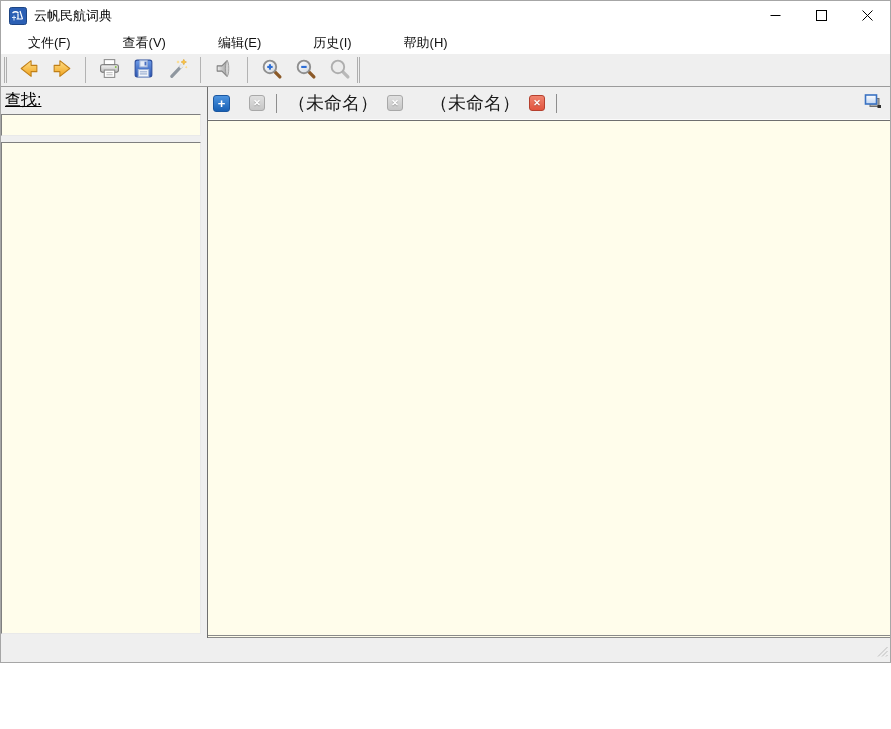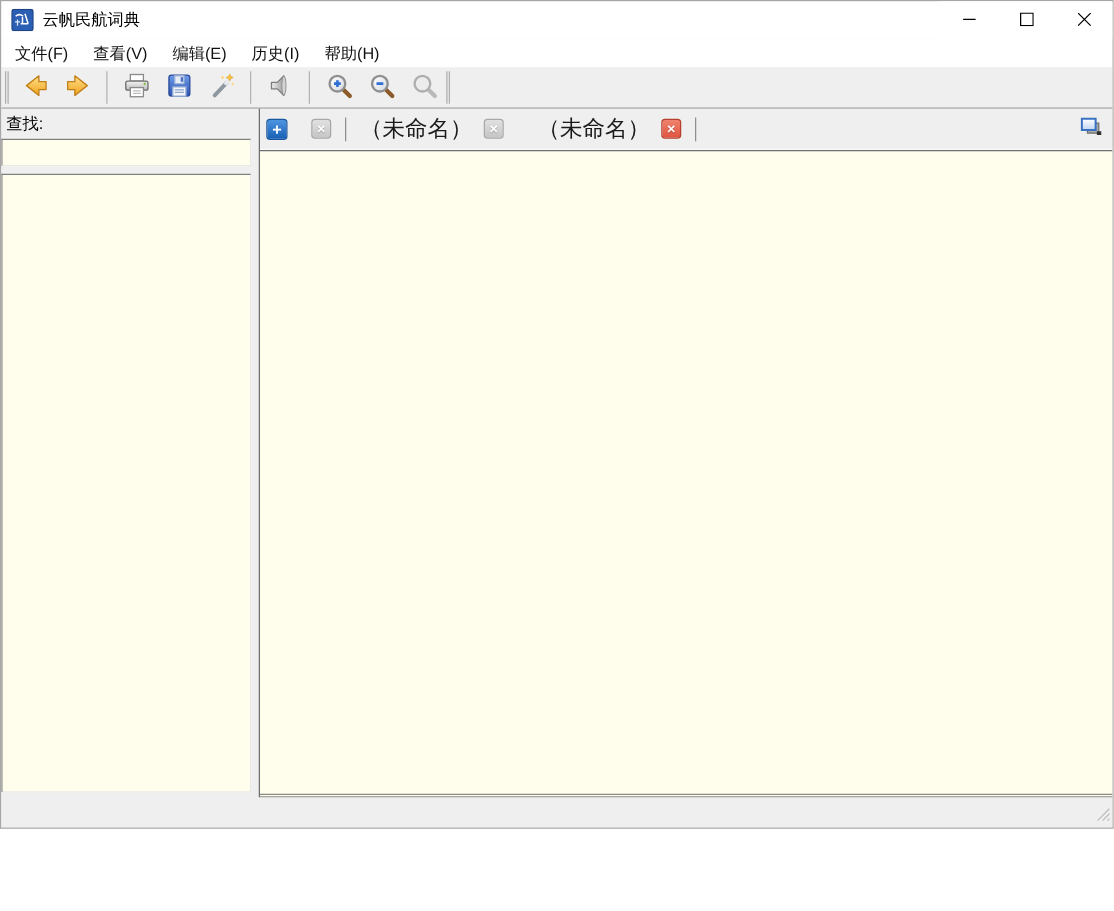--- a/index.html
+++ b/index.html
@@ -27,21 +27,21 @@
     width: 46px; height: 30px;
     display: flex; align-items: center; justify-content: center;
     background: #ffffff; border: none; cursor: default;
   }
 
   
   .menubar {
     height: 23px; background: #ffffff;
     display: flex; align-items: center; padding-left: 1px; flex: 0 0 auto;
   }
-  .menu-item { padding: 3px 10px; font-size: 13px; color: #111; cursor: default; }
+  .menu-item { padding: 3px 26px; font-size: 13px; color: #111; cursor: default; }
 
   
   .toolbar {
     height: 33px; background: #efefef;
     border-bottom: 1px solid #9b9b9b;
     display: flex; align-items: center; padding-left: 2px; flex: 0 0 auto;
   }
   .gripper {
     width: 3px; height: 26px; margin: 0 4px 0 1px;
     border-left: 1px solid #aeaeae; border-right: 1px solid #aeaeae;
@@ -54,21 +54,21 @@
   .tsep { width: 1px; height: 26px; background: #b3b3b3; margin: 0 6px; }
 
   
   .main { flex: 1; display: flex; min-height: 0; }
 
   .sidebar {
     width: 200px; background: #efefef;
     display: flex; flex-direction: column;
     padding: 2px 0 4px 0;
   }
-  .find-label { margin: 1px 0 3px 4px; font-size: 13px; color: #000; }
+  .find-label { margin: 1px 0 3px 4px; font-size: 16px; color: #000; text-decoration: underline; }
   .find-input {
     width: 100%; height: 22px;
     background: #fffdeb;
     border: 1px solid;
     border-color: #7f7f7f #e9e9e9 #e9e9e9 #7f7f7f;
     font-size: 13px; padding: 0 3px; outline: none;
     font-family: "Liberation Sans", sans-serif;
   }
   .result-list {
     flex: 1; margin-top: 6px;

